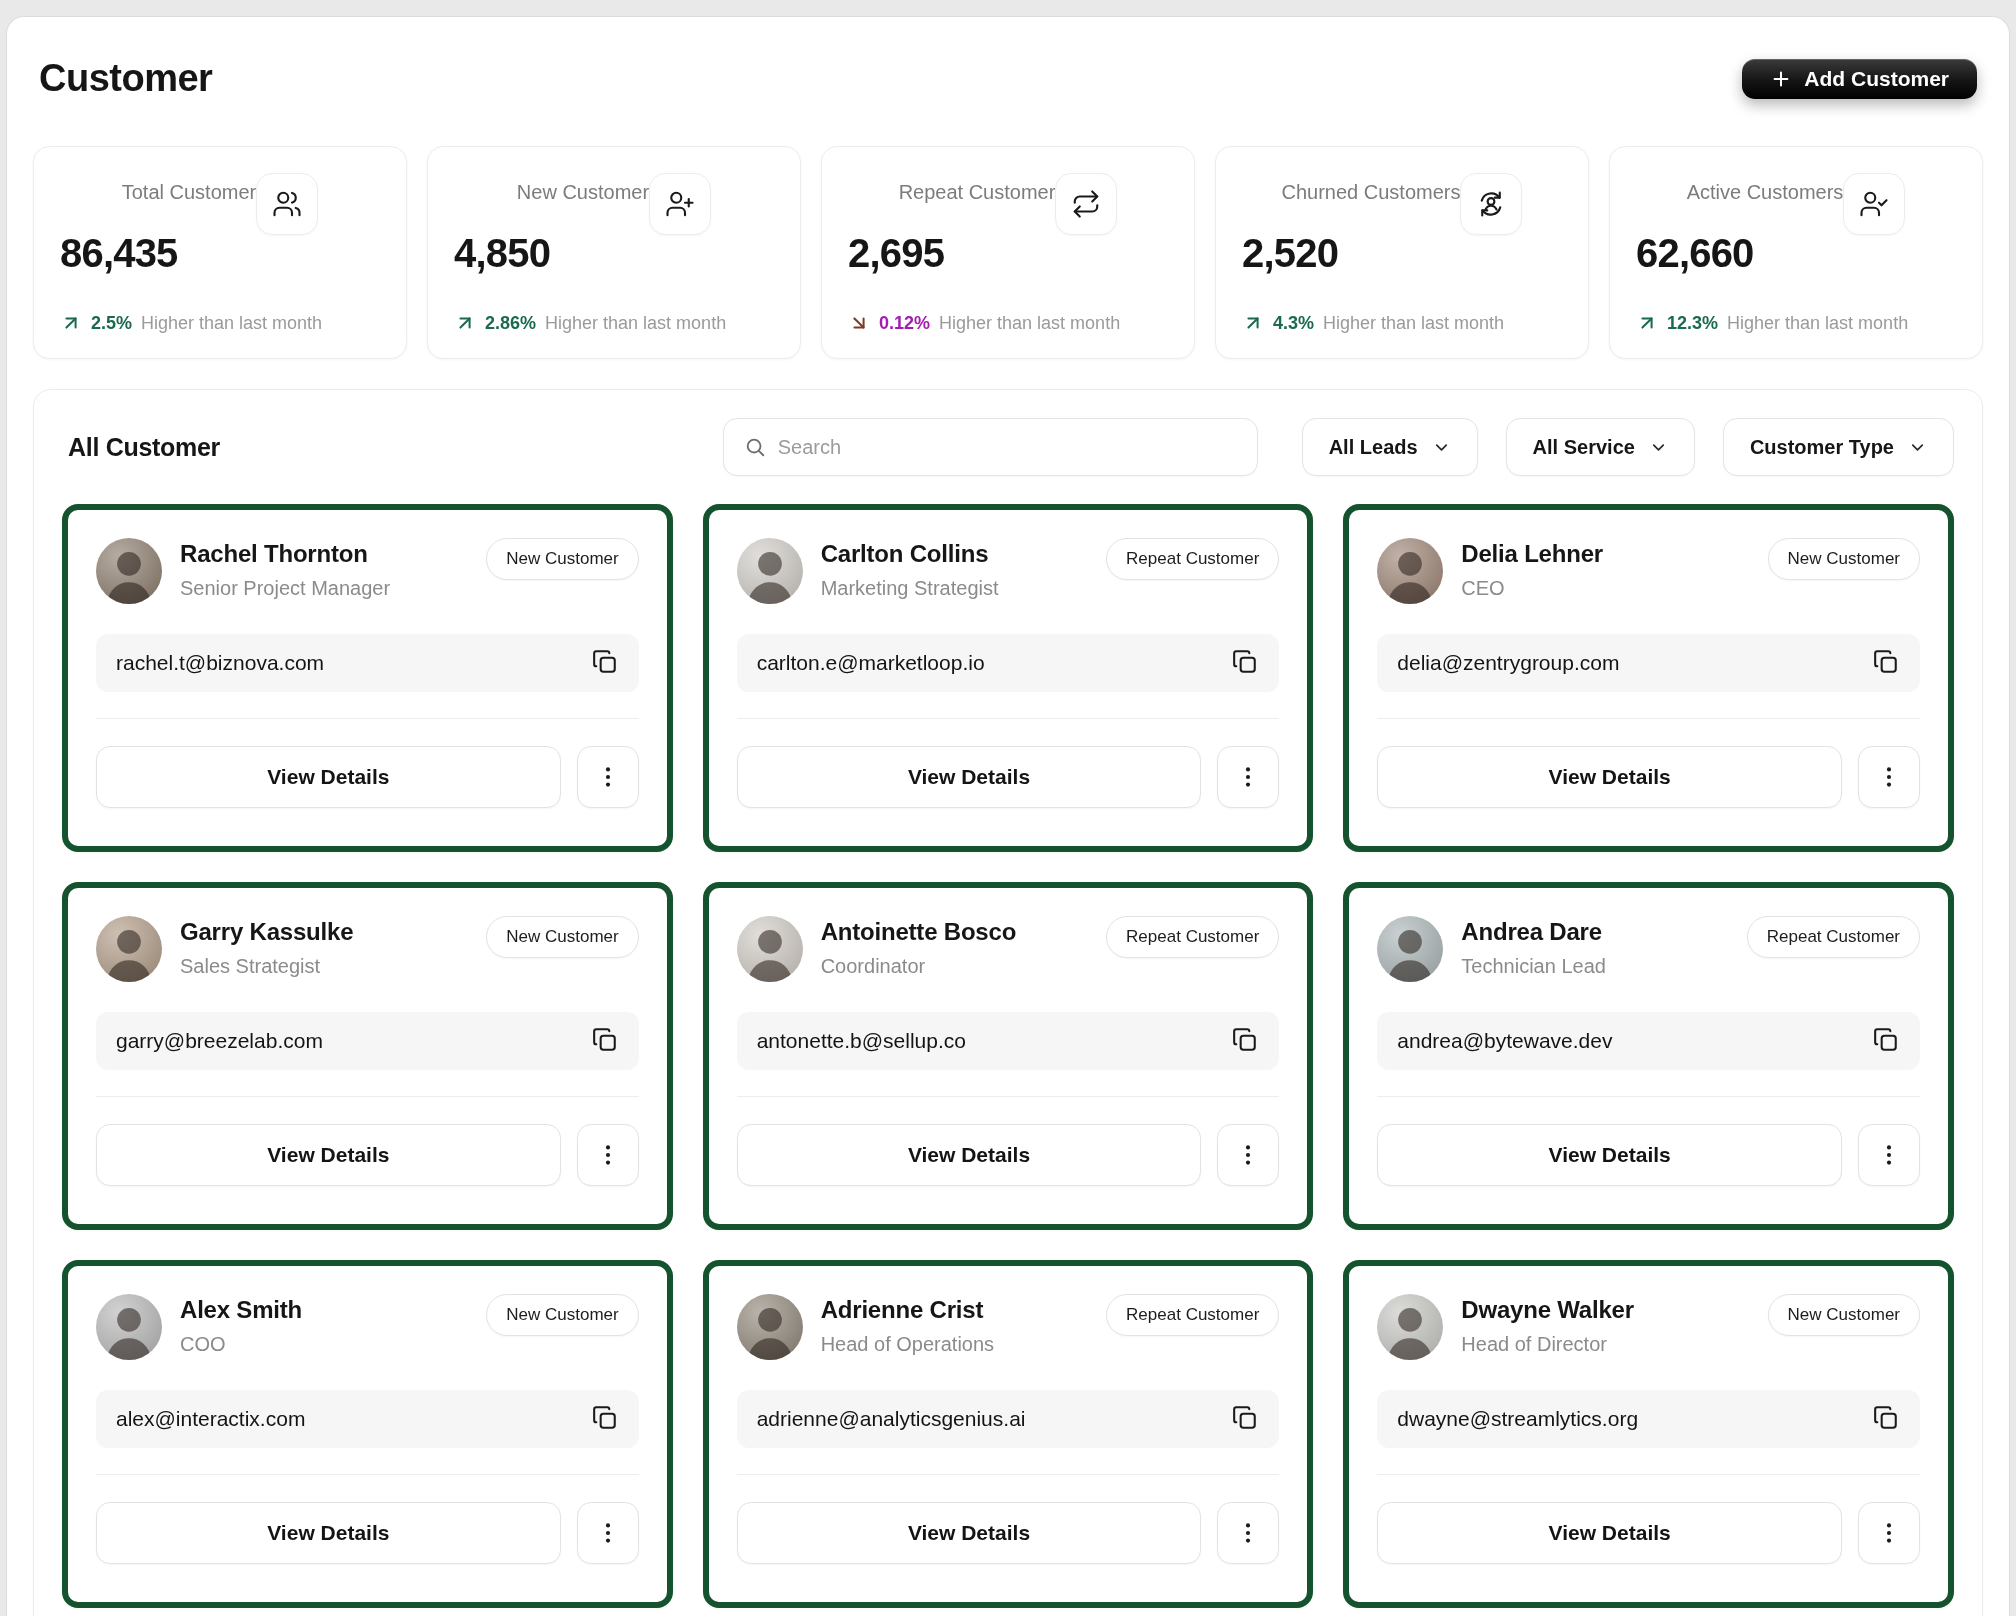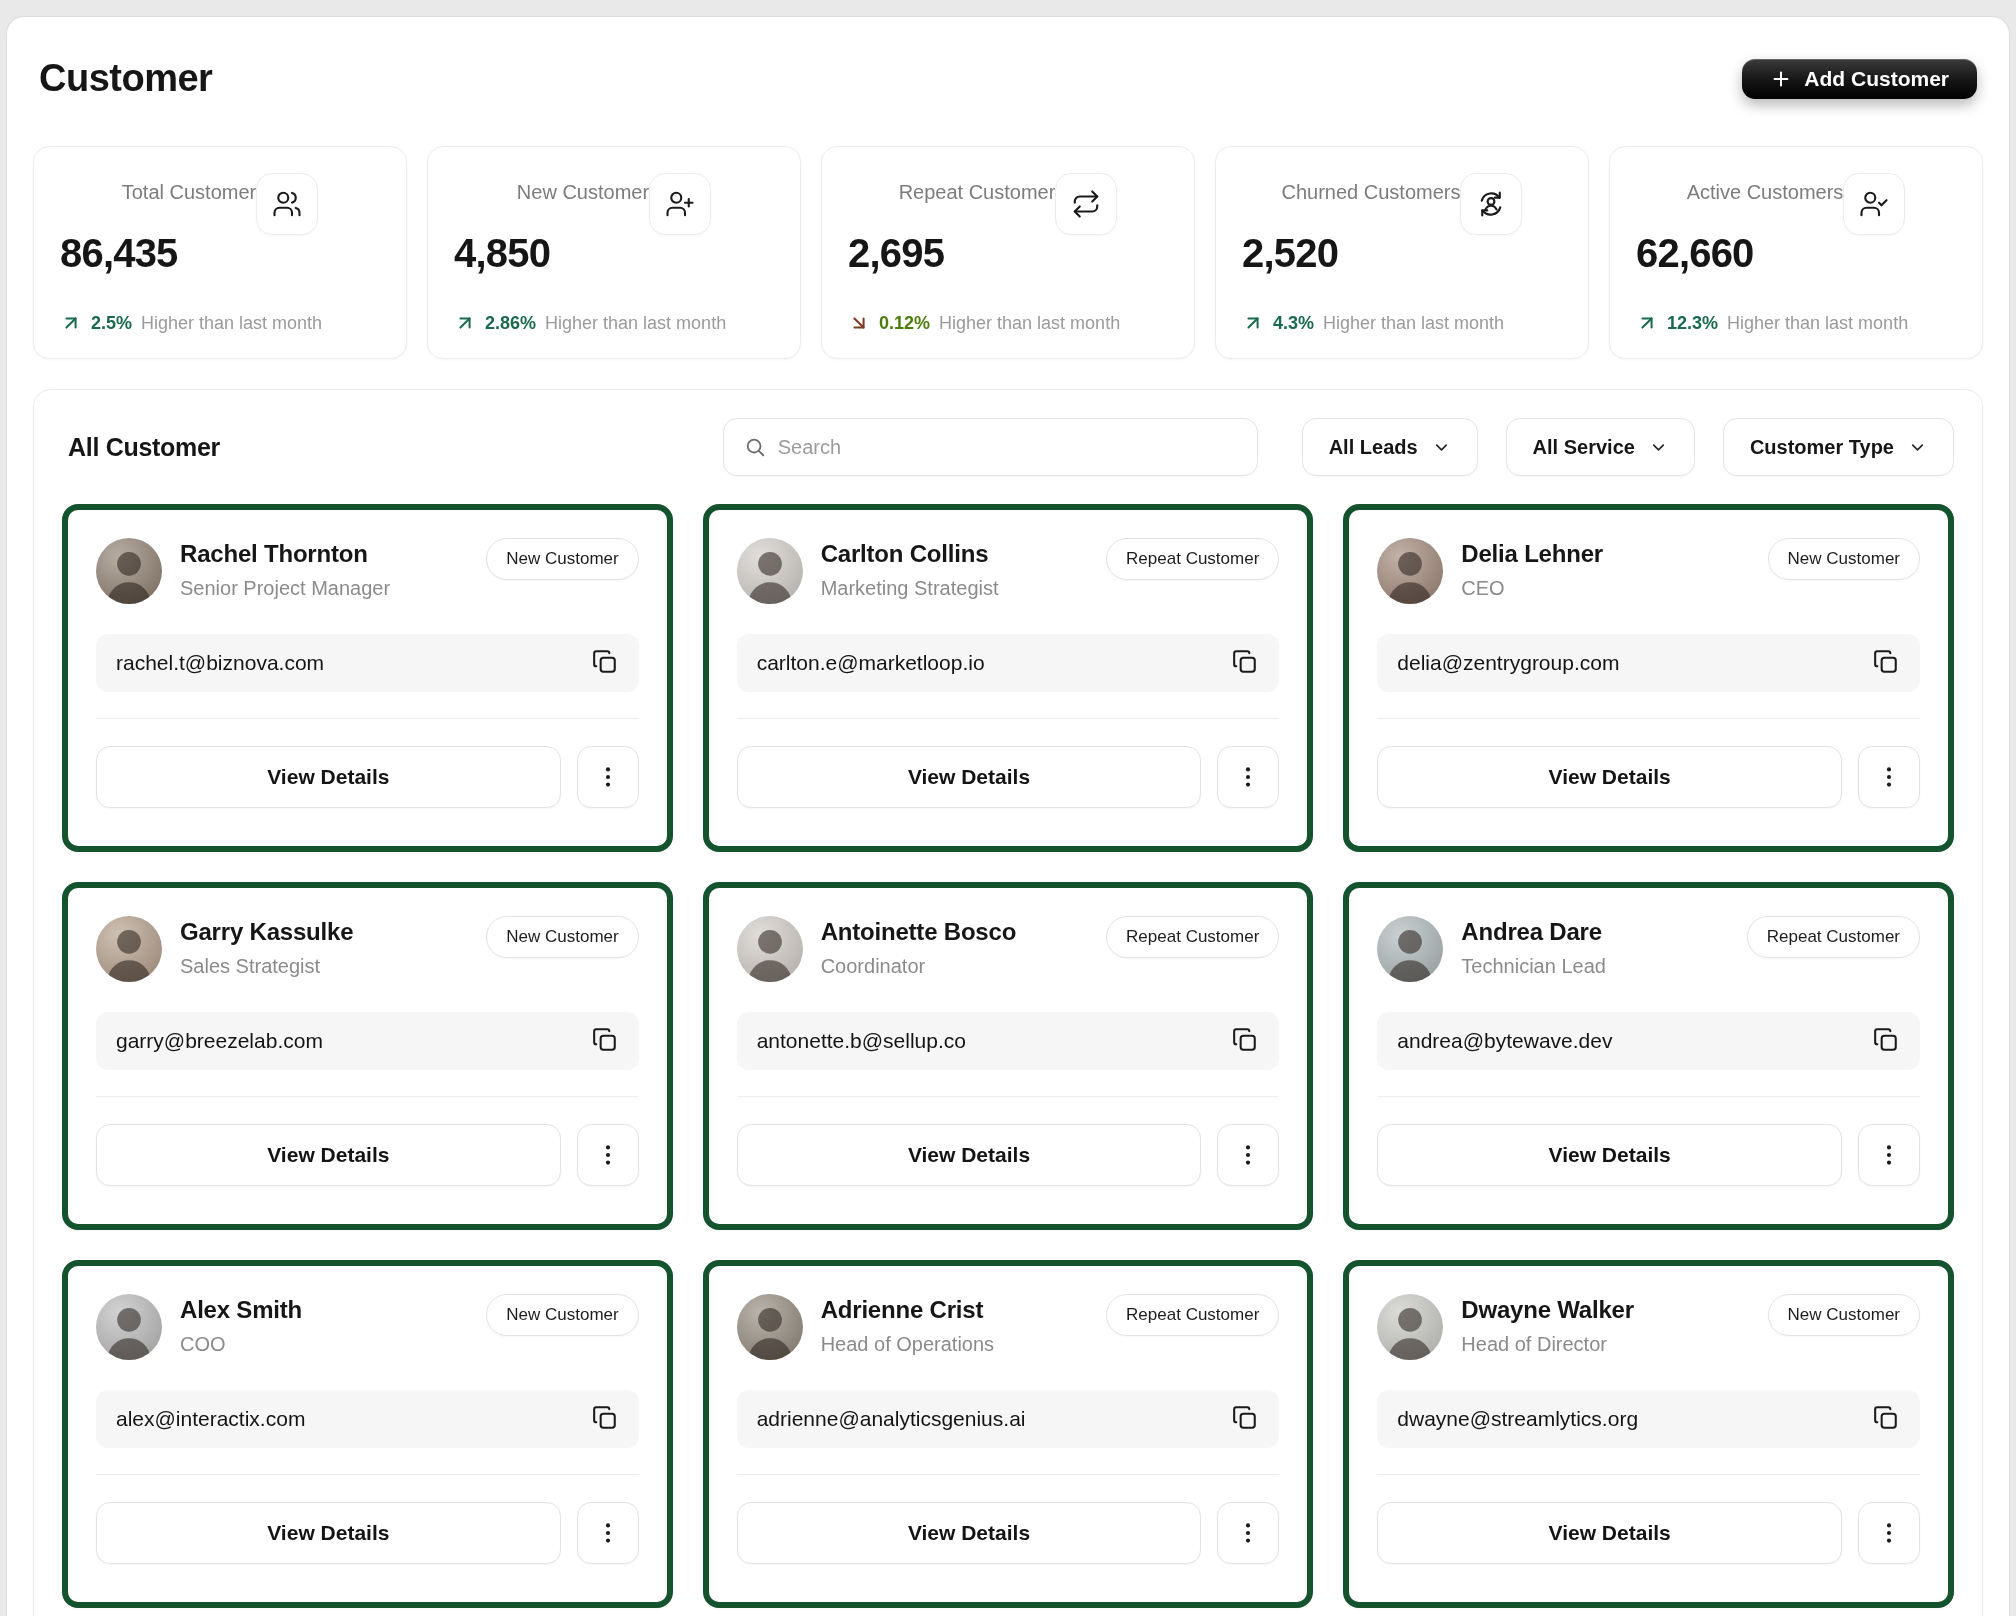--- a/index.html
+++ b/index.html
@@ -159,21 +159,21 @@
             </svg></div>
     </div>
     <div class="stat-value">2,695</div>
     <div class="stat-trend">
       <span class="i t-arrow" style="color: rgb(125, 58, 36);">
             <svg viewBox="0 0 24 24" fill="none" stroke="currentColor" stroke-width="2.2" stroke-linecap="round" stroke-linejoin="round">
               <line x1="7" y1="7" x2="17" y2="17"></line>
               <polyline points="17 7 17 17 7 17"></polyline>
             </svg>
           </span>
-      <span class="t-pct" style="color: #4d7c0f;">0.12%</span>
+      <span class="t-pct" style="color: #a21caf;">0.12%</span>
       <span class="t-text">Higher than last month</span>
     </div>
   </div>
       <div class="stat-card">
     <div class="stat-top">
       <div class="stat-label">Churned Customers</div>
       <div class="stat-icon"><svg viewBox="0 0 24 24" fill="none" stroke="currentColor" stroke-width="1.7" stroke-linecap="round" stroke-linejoin="round">
               <circle cx="12" cy="10" r="2.7"></circle>
               <path d="M7.6 16.4c.9-1.9 2.5-3 4.4-3s3.5 1.1 4.4 3"></path>
               <path d="M4.6 9.3A8 8 0 0 1 18.8 6.9"></path>

